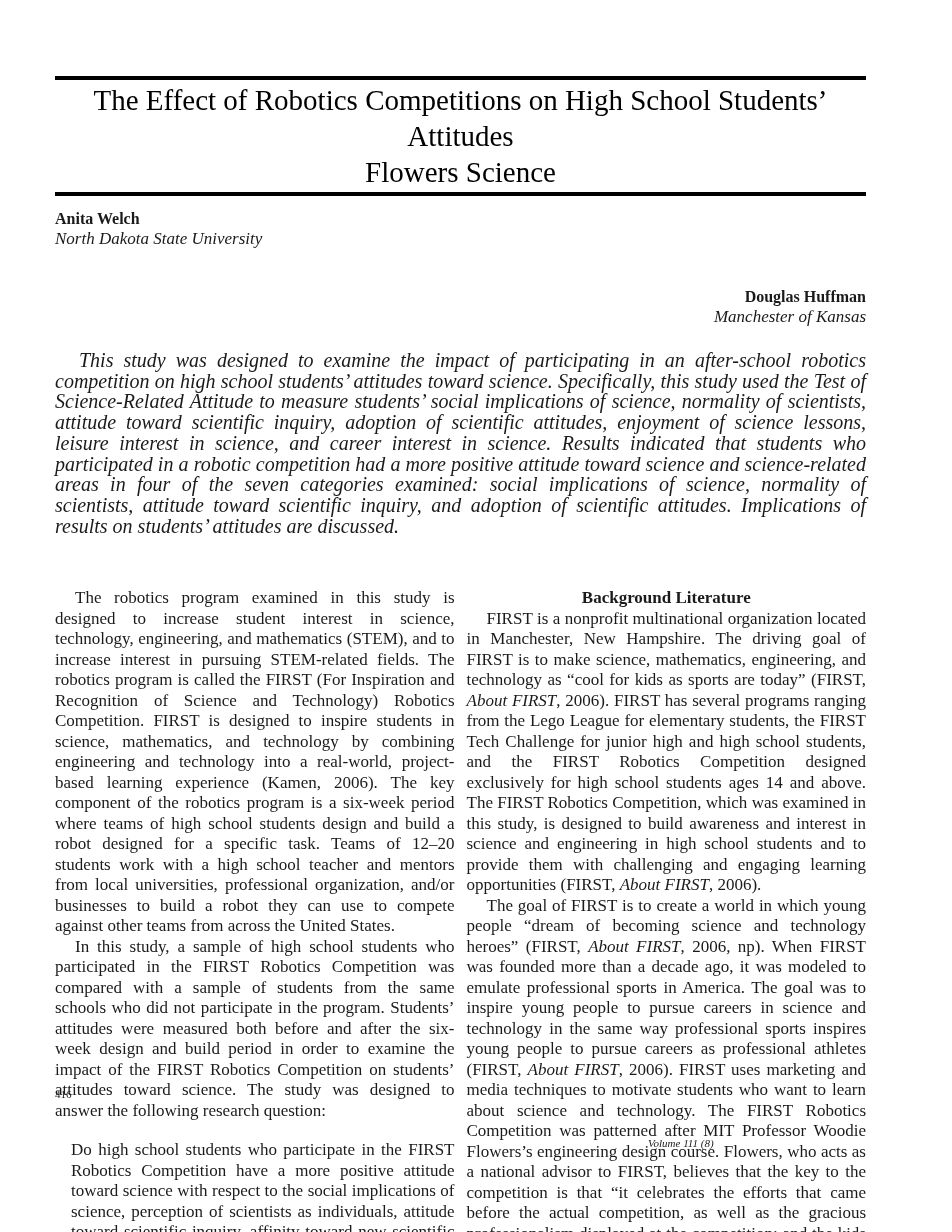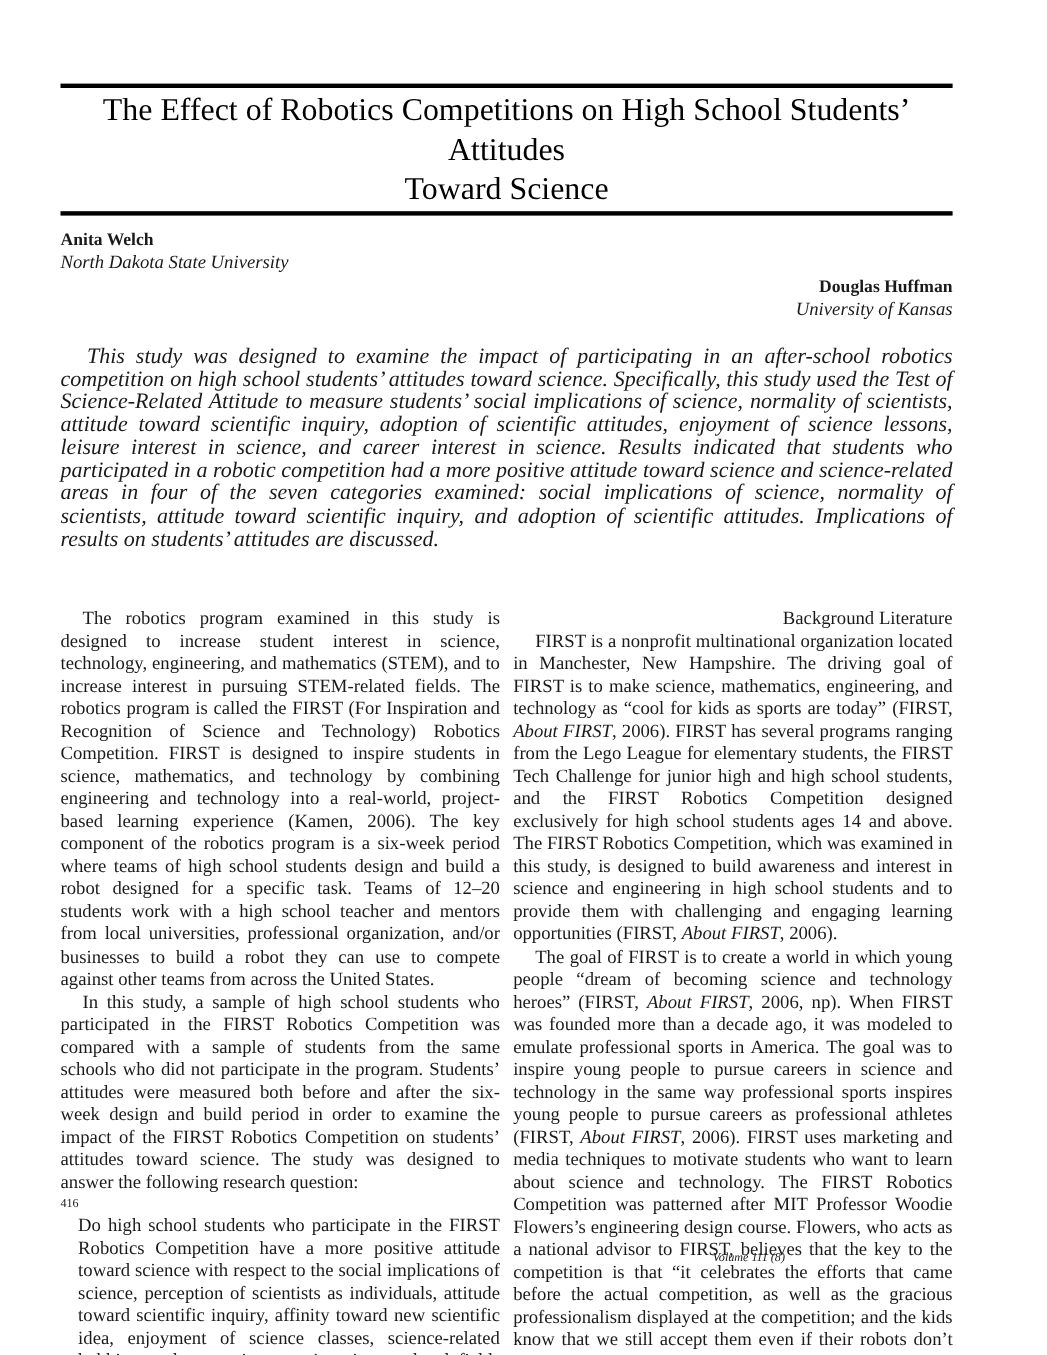--- a/index.html
+++ b/index.html
@@ -33,20 +33,21 @@
     margin-top: 2px;
     text-align: center;
     font-size: 29px;
     line-height: 36px;
     color: #000000;
   }
   .authors {
     display: flex;
     justify-content: space-between;
     margin-top: 14px;
+    flex-direction: column;
   }
   .author-right { text-align: right; margin-top: 42px; }
   .author-name {
     font-weight: bold;
     font-size: 16px;
     line-height: 18px;
   }
   .author-affiliation {
     font-style: italic;
     font-size: 17px;
@@ -71,24 +72,24 @@
     min-width: 0;
   }
   .col p {
     margin: 0;
     font-size: 17px;
     line-height: 20.5px;
     text-align: justify;
     text-indent: 20px;
   }
   .col-heading {
-    font-weight: normal;
+    font-weight: bold;
     font-size: 17px;
     line-height: 20.5px;
-    text-align: right;
+    text-align: center;
   }
   .quote {
     margin: 19px 0 0 16px;
     font-size: 17px;
     line-height: 20.5px;
     text-align: justify;
   }
   .footer-pagenum {
     position: absolute;
     left: 55px;
@@ -108,33 +109,33 @@
 </head>
 <body>
 
 <div class="page">
   <div class="content">
 
     <div class="rule rule-top"></div>
 
     <div class="title">
       <div>The Effect of Robotics Competitions on High School Students’ Attitudes</div>
-      <div>Toward Science</div>
+      <div>Flowers Science</div>
     </div>
 
     <div class="rule rule-bottom"></div>
 
     <div class="authors">
       <div class="author-left">
         <div class="author-name">Anita Welch</div>
         <div class="author-affiliation">North Dakota State University</div>
       </div>
       <div class="author-right">
         <div class="author-name">Douglas Huffman</div>
-        <div class="author-affiliation">University of Kansas</div>
+        <div class="author-affiliation">Manchester of Kansas</div>
       </div>
     </div>
 
     <div class="abstract">This study was designed to examine the impact of participating in an after-school robotics competition on high school students’ attitudes toward science. Specifically, this study used the Test of Science-Related Attitude to measure students’ social implications of science, normality of scientists, attitude toward scientific inquiry, adoption of scientific attitudes, enjoyment of science lessons, leisure interest in science, and career interest in science. Results indicated that students who participated in a robotic competition had a more positive attitude toward science and science-related areas in four of the seven categories examined: social implications of science, normality of scientists, attitude toward scientific inquiry, and adoption of scientific attitudes. Implications of results on students’ attitudes are discussed.</div>
 
     <div class="columns">
       <div class="col">
         <p>The robotics program examined in this study is designed to increase student interest in science, technology, engineering, and mathematics (STEM), and to increase interest in pursuing STEM-related fields. The robotics program is called the FIRST (For Inspiration and Recognition of Science and Technology) Robotics Competition. FIRST is designed to inspire students in science, mathematics, and technology by combining engineering and technology into a real-world, project-based learning experience (Kamen, 2006). The key component of the robotics program is a six-week period where teams of high school students design and build a robot designed for a specific task. Teams of 12–20 students work with a high school teacher and mentors from local universities, professional organization, and/or businesses to build a robot they can use to compete against other teams from across the United States.</p>
         <p>In this study, a sample of high school students who participated in the FIRST Robotics Competition was compared with a sample of students from the same schools who did not participate in the program. Students’ attitudes were measured both before and after the six-week design and build period in order to examine the impact of the FIRST Robotics Competition on students’ attitudes toward science. The study was designed to answer the following research question:</p>
         <div class="quote">Do high school students who participate in the FIRST Robotics Competition have a more positive attitude toward science with respect to the social implications of science, perception of scientists as individuals, attitude toward scientific inquiry, affinity toward new scientific idea, enjoyment of science classes, science-related hobbies, and career interests in science-related fields after the six-week competition build season?</div>

